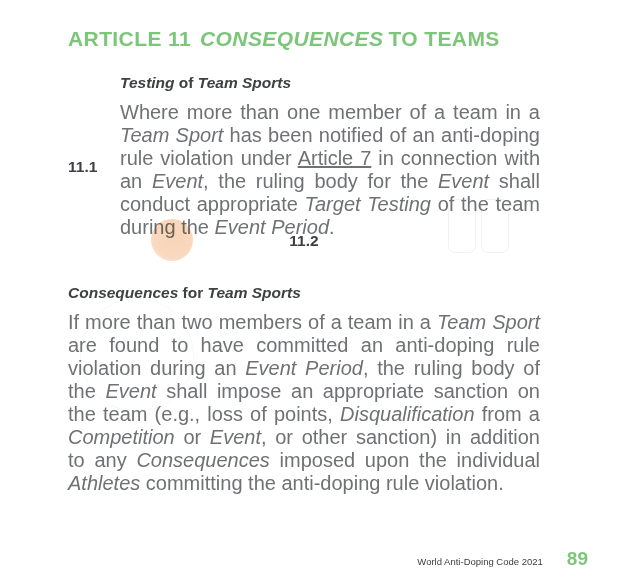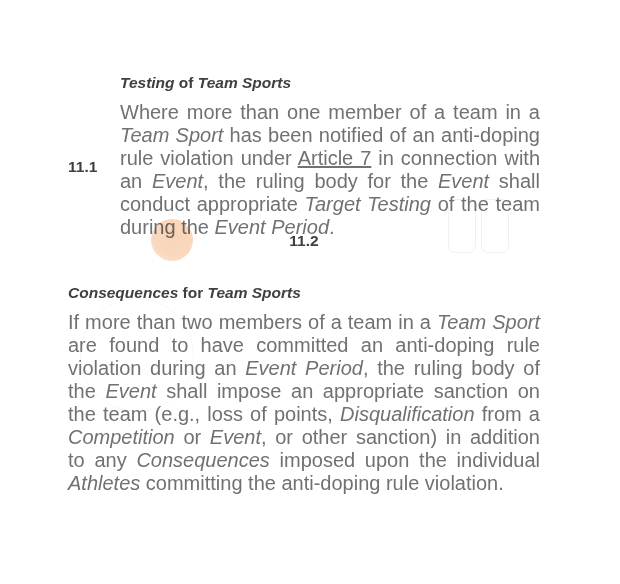--- a/index.html
+++ b/index.html
@@ -97,20 +97,23 @@
     width:112px;height:112px;
     border-radius:50%;
     border:1px solid rgba(140,140,140,0.07);
   }
 </style>
 </head>
 <body>
 
 <div class="page">
 
+  <h1 class="article-title" style="color: rgb(124, 198, 121);">
+    <span class="t-prefix">ARTICLE 11</span><span class="t-italic">CONSEQUENCES</span><span class="t-suffix">TO TEAMS</span>
+  </h1>
 
   <div class="section section-1">
     <div class="section-number">11.1</div>
     <div class="section-content">
       <div class="section-heading"><span style="font-style: italic;">Testing</span><span> of </span><span style="font-style: italic;">Team Sports</span></div>
       <p class="section-body"><span>Where more than one member of a team in a </span><span style="font-style: italic;">Team Sport</span><span> has been notified of an anti-doping rule violation under </span><span style="text-decoration: underline;">Article 7</span><span> in connection with an </span><span style="font-style: italic;">Event</span><span>, the ruling body for the </span><span style="font-style: italic;">Event</span><span> shall conduct appropriate </span><span style="font-style: italic;">Target Testing</span><span> of the team during the </span><span style="font-style: italic;">Event Period</span><span>.</span></p>
     </div>
   </div>
 
   <div class="section section-2">
@@ -120,14 +123,18 @@
       <p class="section-body"><span>If more than two members of a team in a </span><span style="font-style: italic;">Team Sport</span><span> are found to have committed an anti-doping rule violation during an </span><span style="font-style: italic;">Event Period</span><span>, the ruling body of the </span><span style="font-style: italic;">Event</span><span> shall impose an appropriate sanction on the team (e.g., loss of points, </span><span style="font-style: italic;">Disqualification</span><span> from a </span><span style="font-style: italic;">Competition</span><span> or </span><span style="font-style: italic;">Event</span><span>, or other sanction) in addition to any </span><span style="font-style: italic;">Consequences</span><span> imposed upon the individual </span><span style="font-style: italic;">Athletes</span><span> committing the anti-doping rule violation.</span></p>
     </div>
   </div>
 
   <div class="click-indicator"></div>
 
   <div class="ghost-rect ghost-rect-1"></div>
   <div class="ghost-rect ghost-rect-2"></div>
   <div class="ghost-circle"></div>
 
+  <div class="footer">
+    <span class="footer-doc-title">World Anti-Doping Code 2021</span>
+    <span class="footer-page-number" style="color: rgb(124, 198, 121);">89</span>
+  </div>
 
 </div>
 
 </body></html>

